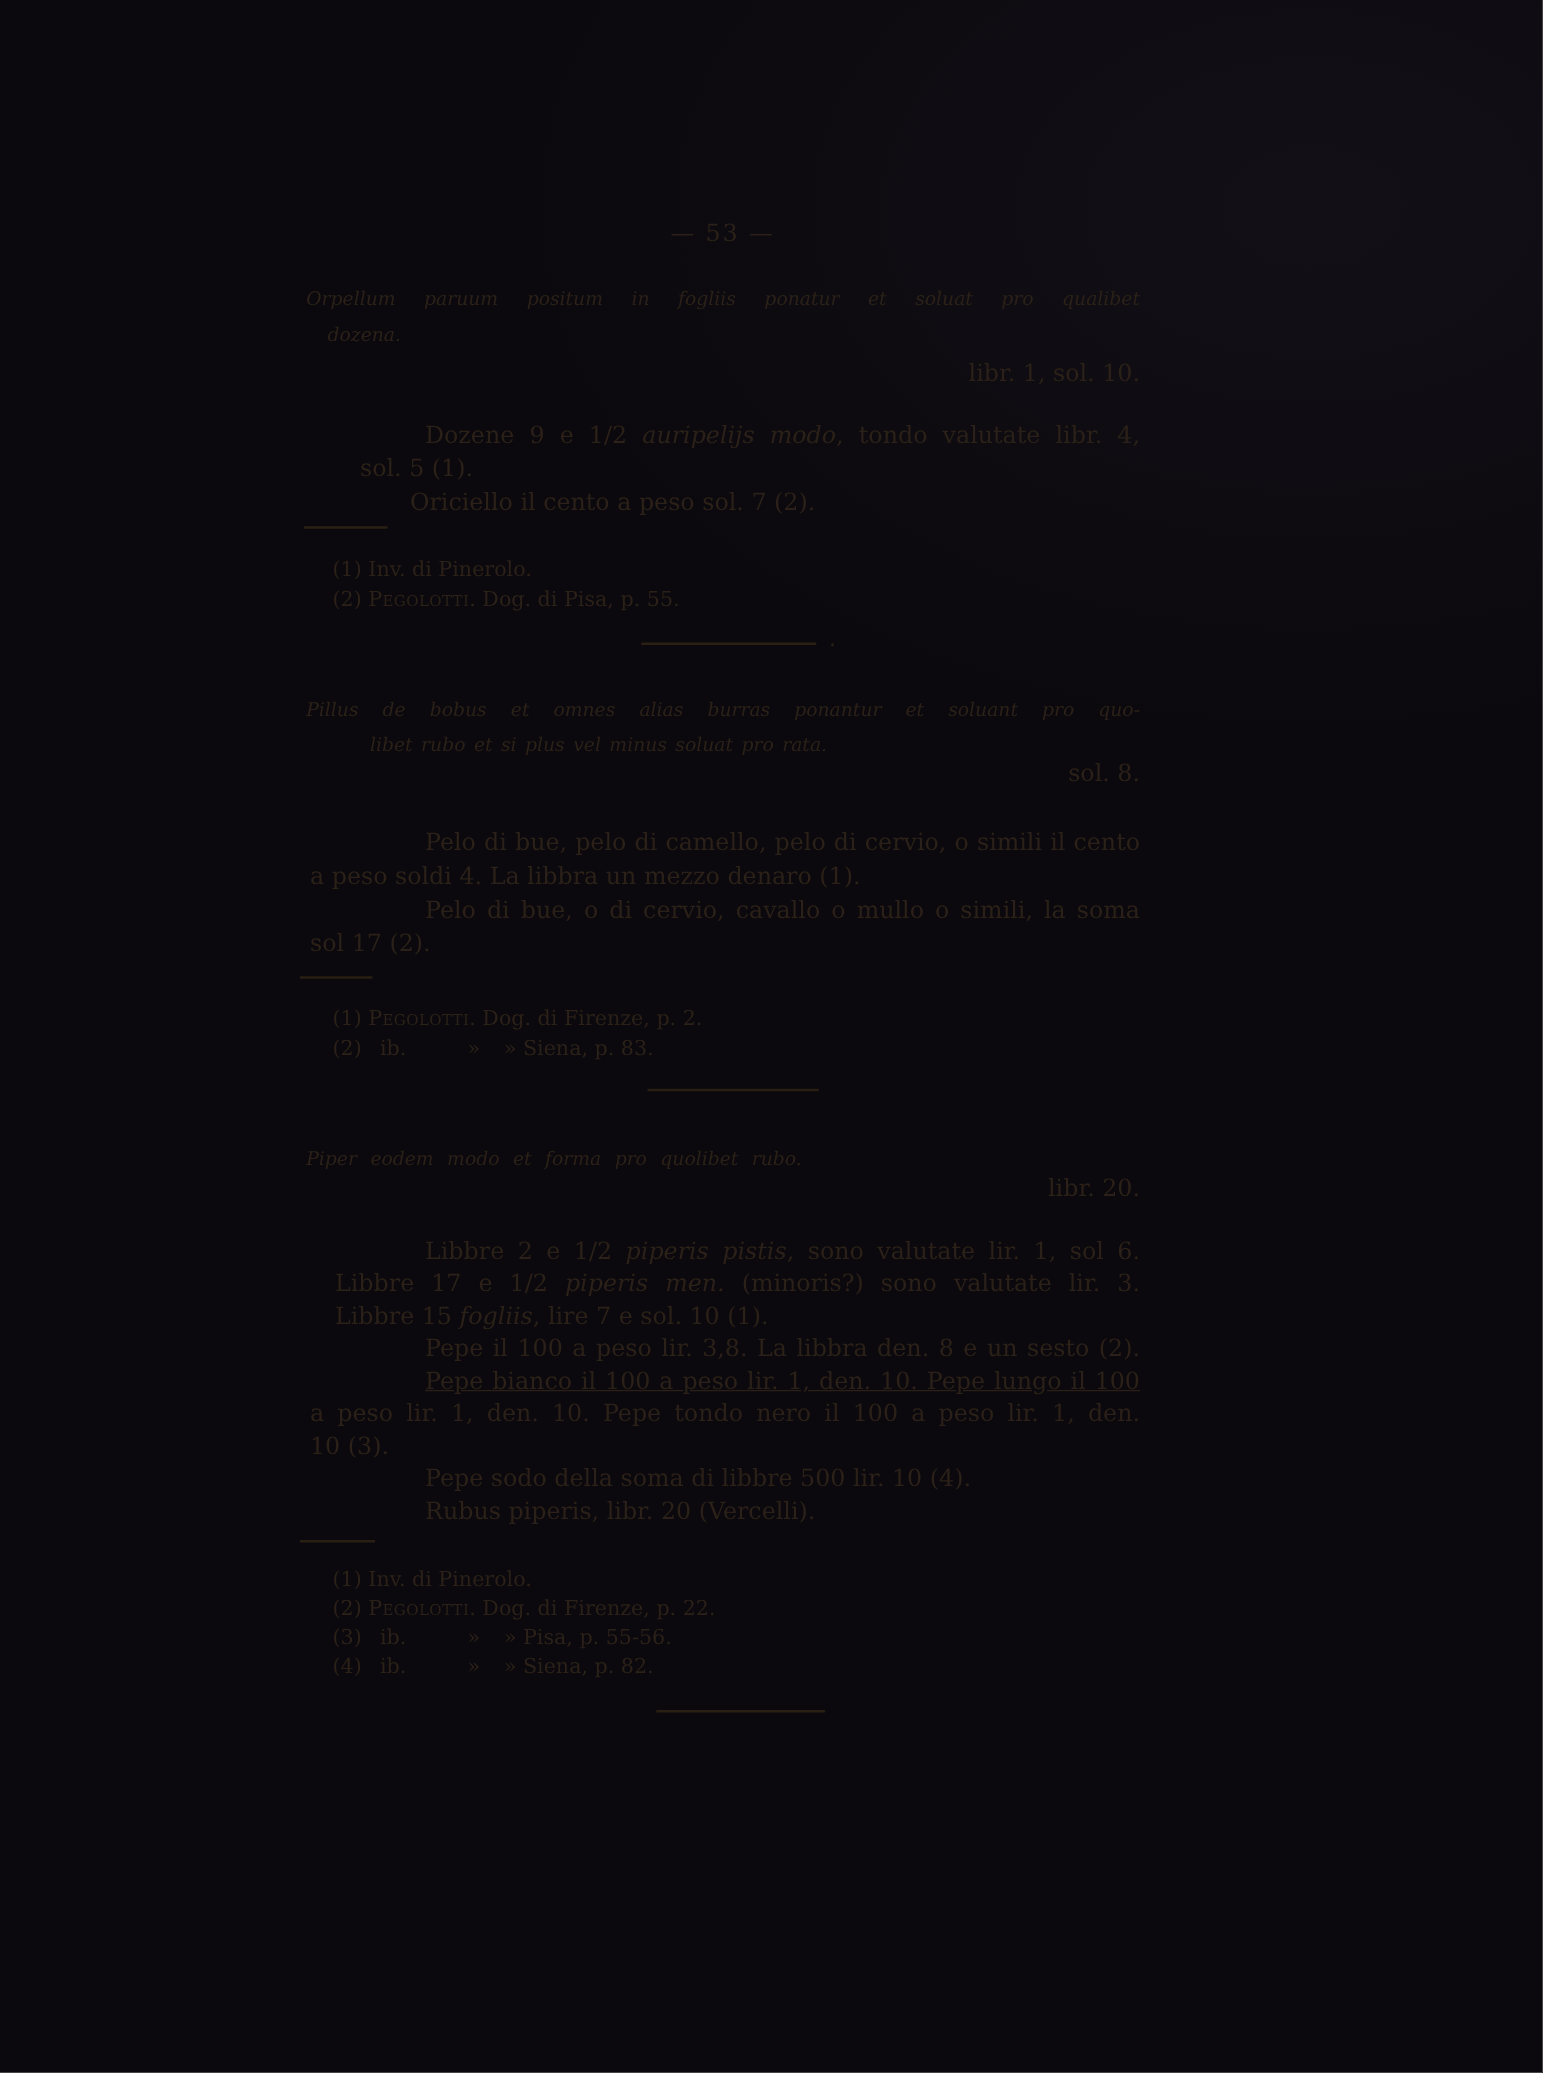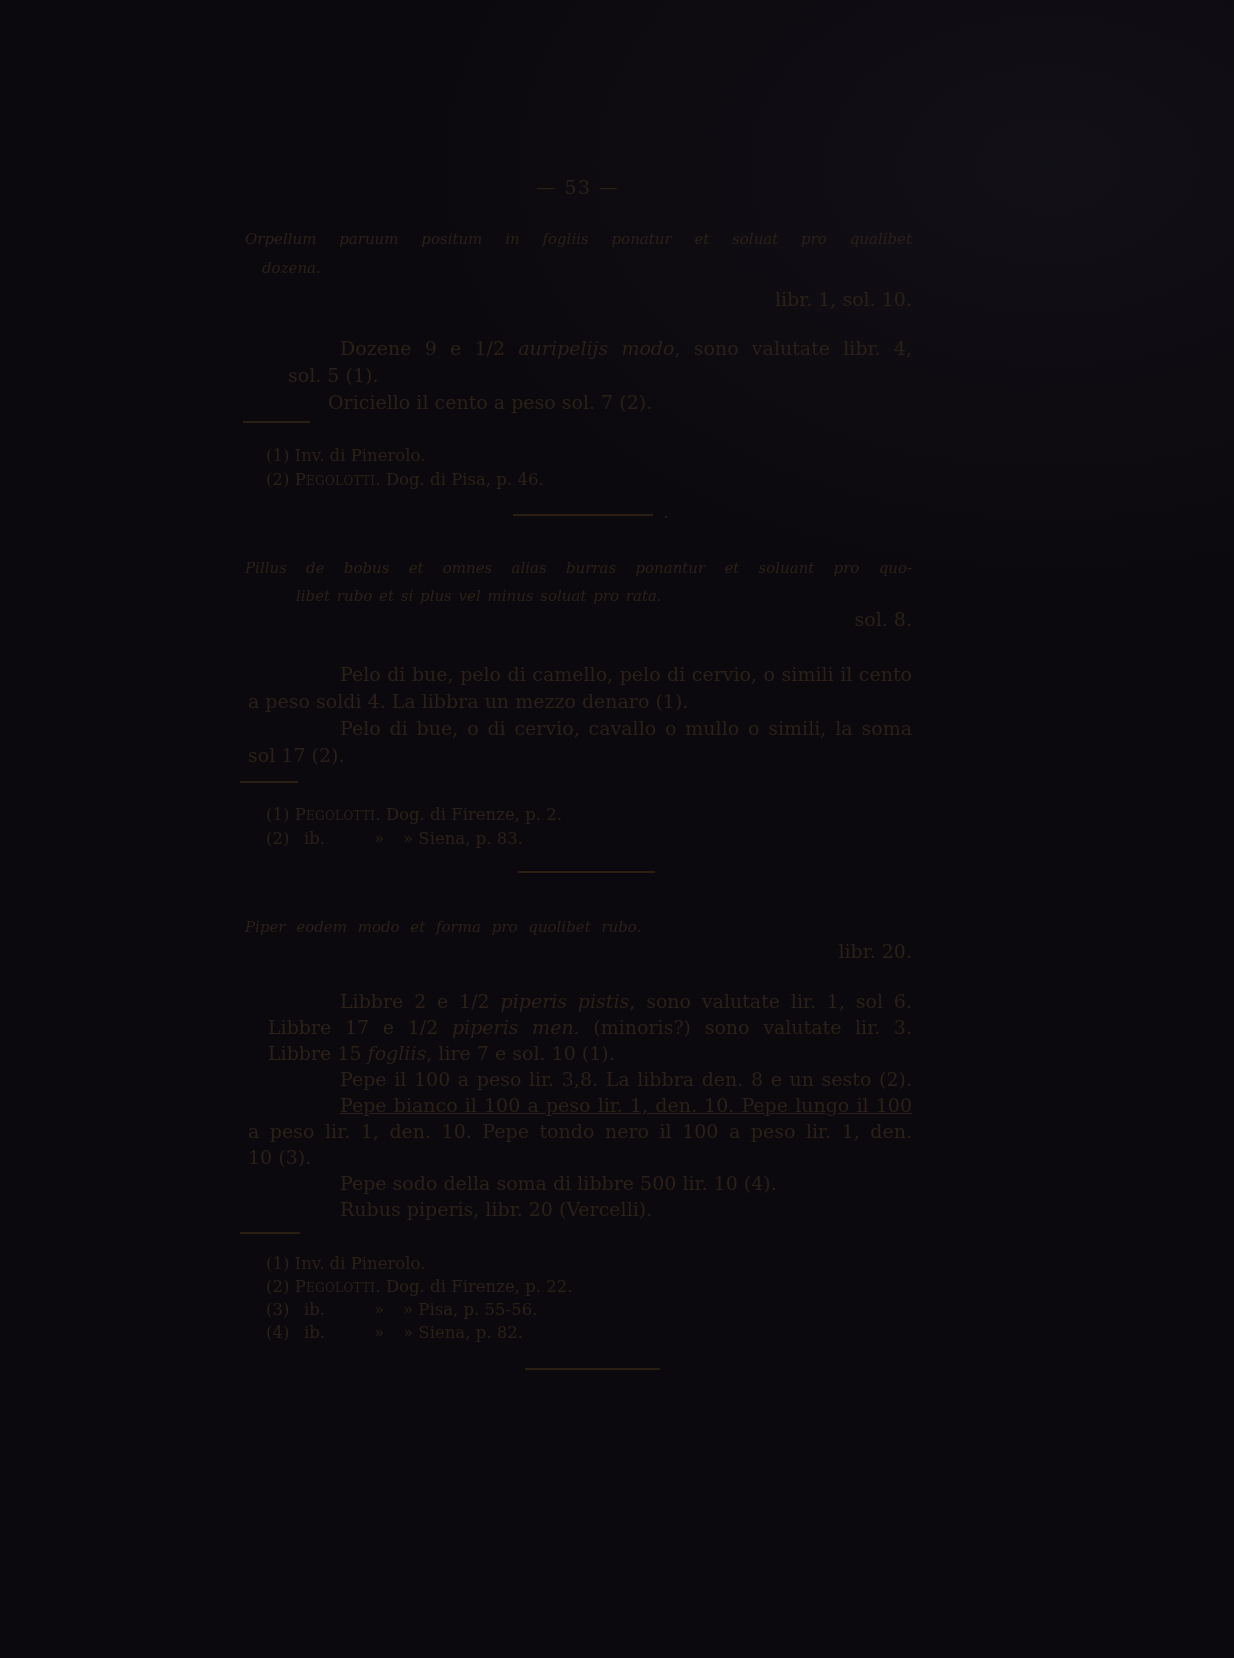--- a/index.html
+++ b/index.html
@@ -75,25 +75,25 @@
 <div class="stage">
   <div class="prev-page"></div>
   <div class="page"></div>
   <div class="page-edge-stack"></div>
   <div class="book-block-edge"></div>
   <div class="text-layer">
       <div class="line pagenum" style="left: 478px; top: 176px; width: 200px; text-align: center; white-space: normal;"><span>— 53 —</span></div>
       <div class="line heading justify" style="left: 245px; top: 228px; width: 667px;"><span>Orpellum paruum positum in fogliis ponatur et soluat pro qualibet</span></div>
       <div class="line heading" style="left: 262px; top: 257px;"><span>dozena.</span></div>
       <div class="line body" style="left: 245px; top: 288px; width: 667px; text-align: right; white-space: normal;"><span>libr. 1, sol. 10.</span></div>
-      <div class="line body justify" style="left: 340px; top: 337px; width: 572px;"><span>Dozene 9 e 1/2 </span><span class="it">auripelijs modo</span><span>, sono valutate libr. 4,</span></div>
+      <div class="line body justify" style="left: 340px; top: 337px; width: 572px;"><span>Dozene 9 e 1/2 </span><span class="it">auripelijs modo</span><span>, tondo valutate libr. 4,</span></div>
       <div class="line body" style="left: 288px; top: 364px;"><span>sol. 5 (1).</span></div>
       <div class="line body" style="left: 328px; top: 391px;"><span>Oriciello il cento a peso sol. 7 (2).</span></div>
       <div class="line footnote" style="left: 266px; top: 444px;"><span>(1) Inv. di Pinerolo.</span></div>
-      <div class="line footnote" style="left: 266px; top: 468px;"><span>(2) </span><span class="sc">Pegolotti</span><span>. Dog. di Pisa, p. 46.</span></div>
+      <div class="line footnote" style="left: 266px; top: 468px;"><span>(2) </span><span class="sc">Pegolotti</span><span>. Dog. di Pisa, p. 55.</span></div>
       <div class="line heading justify" style="left: 245px; top: 557px; width: 667px;"><span>Pillus de bobus et omnes alias burras ponantur et soluant pro quo-</span></div>
       <div class="line heading" style="left: 262px; top: 585px; margin-left: 34px;"><span>libet rubo et si plus vel minus soluat pro rata.</span></div>
       <div class="line body" style="left: 245px; top: 608px; width: 667px; text-align: right; white-space: normal;"><span>sol. 8.</span></div>
       <div class="line body justify" style="left: 340px; top: 663px; width: 572px;"><span>Pelo di bue, pelo di camello, pelo di cervio, o simili il cento</span></div>
       <div class="line body" style="left: 248px; top: 690px;"><span>a peso soldi 4. La libbra un mezzo denaro (1).</span></div>
       <div class="line body justify" style="left: 340px; top: 717px; width: 572px;"><span>Pelo di bue, o di cervio, cavallo o mullo o simili, la soma</span></div>
       <div class="line body" style="left: 248px; top: 744px;"><span>sol 17 (2).</span></div>
       <div class="line footnote" style="left: 266px; top: 803px;"><span>(1) </span><span class="sc">Pegolotti</span><span>. Dog. di Firenze, p. 2.</span></div>
       <div class="line footnote" style="left: 266px; top: 827px;"><span class="col" style="min-width: 38px;">(2)</span><span class="col" style="min-width: 70px;">ib.</span><span class="col" style="min-width: 29px;">»</span><span>» Siena, p. 83.</span></div>
       <div class="line heading" style="left: 245px; top: 916px; word-spacing: 6px;"><span>Piper eodem modo et forma pro quolibet rubo.</span></div>

